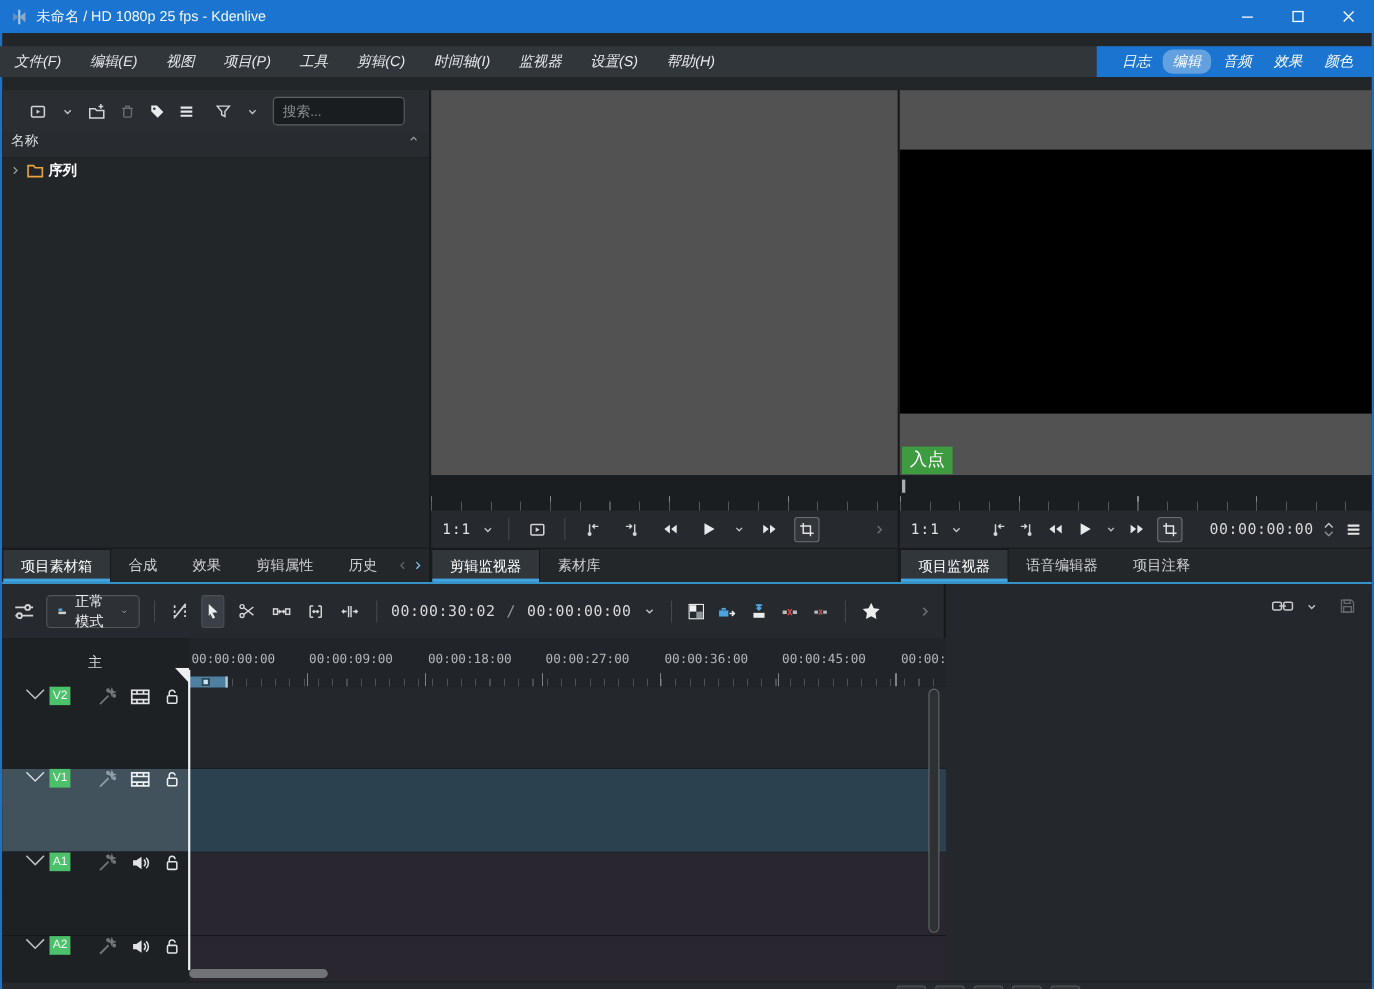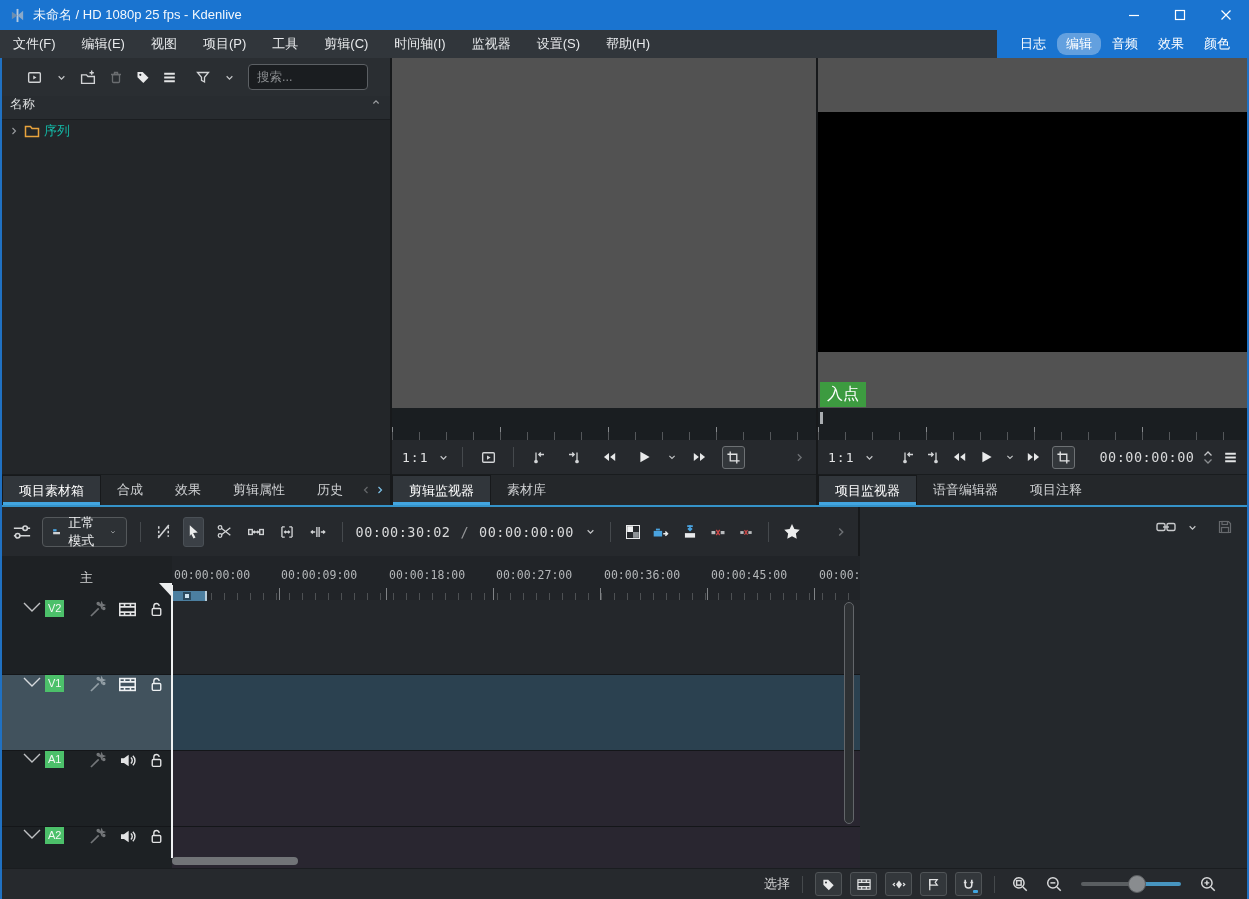--- a/index.html
+++ b/index.html
@@ -14,21 +14,21 @@
   .half { opacity:.62; }
 
   
   .titlebar { height:30px; background:#1a74d0; display:flex; align-items:center; margin:0 -2px; }
   .titlebar .appicon { margin:0 8px 0 10px; opacity:.85; }
   .titlebar .title { font-size:13px; color:#f4f8fc; }
   .wincontrols { margin-left:auto; display:flex; height:30px; }
   .winbtn { width:46px; height:30px; display:flex; align-items:center; justify-content:center; }
 
   
-  .menubar { height:28px; background:#31363b; display:flex; align-items:stretch; margin:0 -2px; }
+  .menubar { height:28px; background:#31363b; display:flex; align-items:stretch; margin:12px -2px;font-style:italic; }
   .menuitem { padding:0 13px; display:flex; align-items:center; color:#e8eaec; cursor:default; }
   .workspacebar { margin-left:auto; background:#1a74d0; display:flex; align-items:center; padding:0 10px 0 14px; gap:2px; }
   .wsbtn { padding:2px 9px; color:#fff; border-radius:9px; }
   .wsbtn.active { background:rgba(255,255,255,.32); }
 
   
   .main { height:447px; display:flex; }
   .panel-tabs { height:31px; background:#24272a; display:flex; align-items:stretch; border-top:1px solid #191c1e; }
   .ptab { padding:0 16px; display:flex; align-items:center; color:#cfd1d3; position:relative; }
   .ptab.active { background:#31363b; color:#fff; border:1px solid #17191b; border-bottom:none; }
@@ -38,21 +38,21 @@
   
   .bin { width:390px; display:flex; flex-direction:column; background:#232629; border-right:2px solid #17191b; }
   .bin-toolbar { height:38px; display:flex; align-items:center; padding:0 22px; gap:6px; background:#2a2e32; }
   .tbtn { width:26px; height:26px; display:flex; align-items:center; justify-content:center; border-radius:3px; }
   .searchbox { width:120px; height:26px; margin-left:2px; background:#1a1d20; border:1px solid #5c6064;
     border-radius:4px; color:#dfe0e1; padding:0 8px; font-size:12.5px; outline:none; }
   .searchbox::placeholder { color:#8a8d90; }
   .bin-header { height:24px; background:#282c30; border-bottom:1px solid #1b1e21; display:flex; align-items:flex-start; padding:0 8px; color:#dddfe0; font-size:12.5px; }
   .bin-tree { flex:1; background:#232629; }
   .treerow { display:flex; align-items:center; height:22px; padding-left:6px; gap:4px; }
-  .treerow .tlabel { font-weight:normal; color:#14b8a6; }
+  .treerow .tlabel { font-weight:bold; color:#ffffff; }
 
   
   .moncol { display:flex; flex-direction:column; }
   .clipmon { width:428px; border-right:2px solid #17191b; }
   .projmon { width:429px; }
   .mon-display { height:350px; background:#525252; position:relative; }
   .videoframe { position:absolute; left:0; right:0; top:54px; height:240px; background:#000; }
   .inpoint { position:absolute; left:2px; bottom:1px; background:#3d9b40; color:#fff; font-size:16px; padding:2px 7px; }
   .mon-ruler { height:32px; background:#1a1e21; position:relative;
     background-image:

